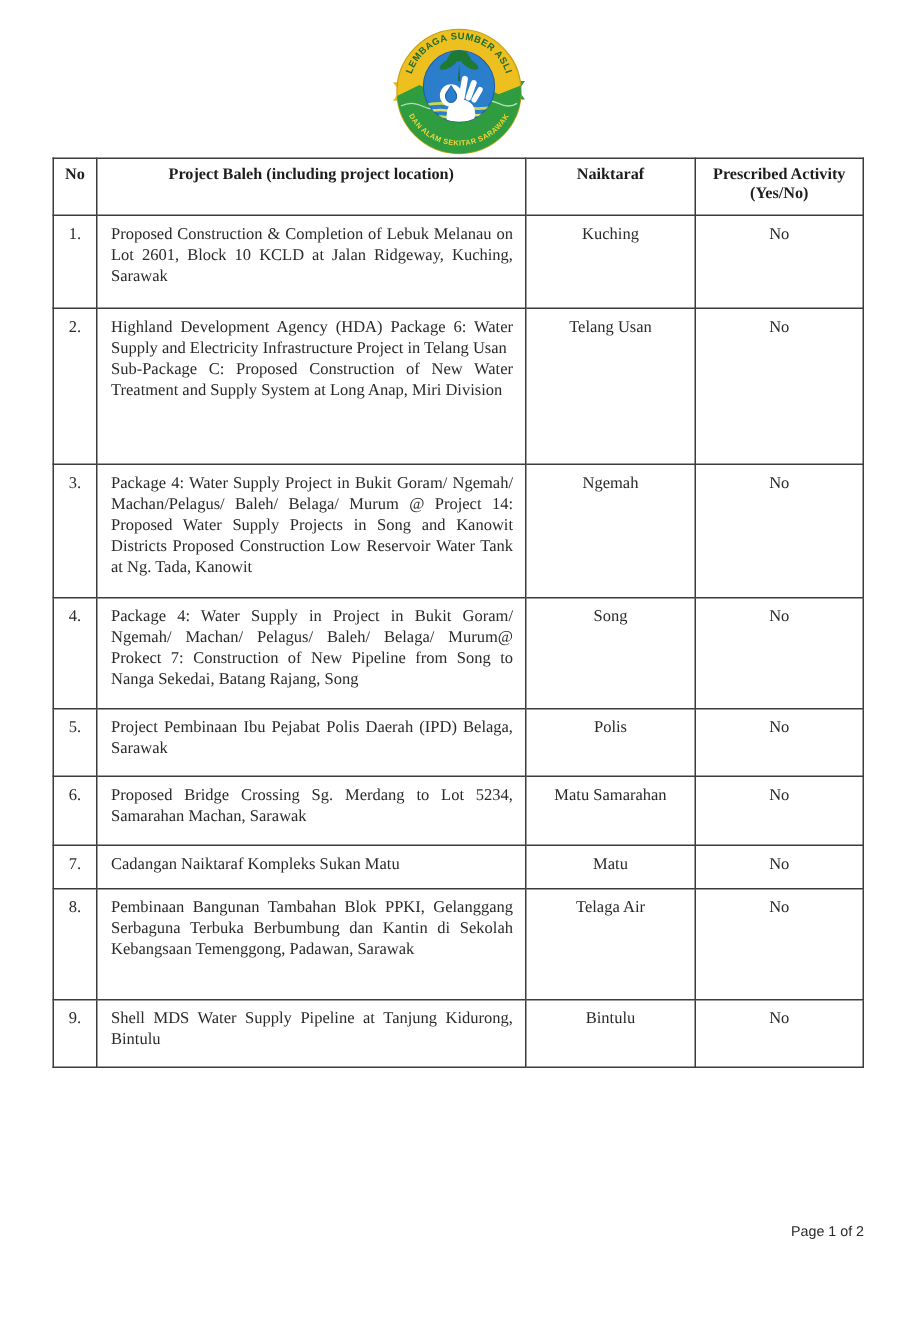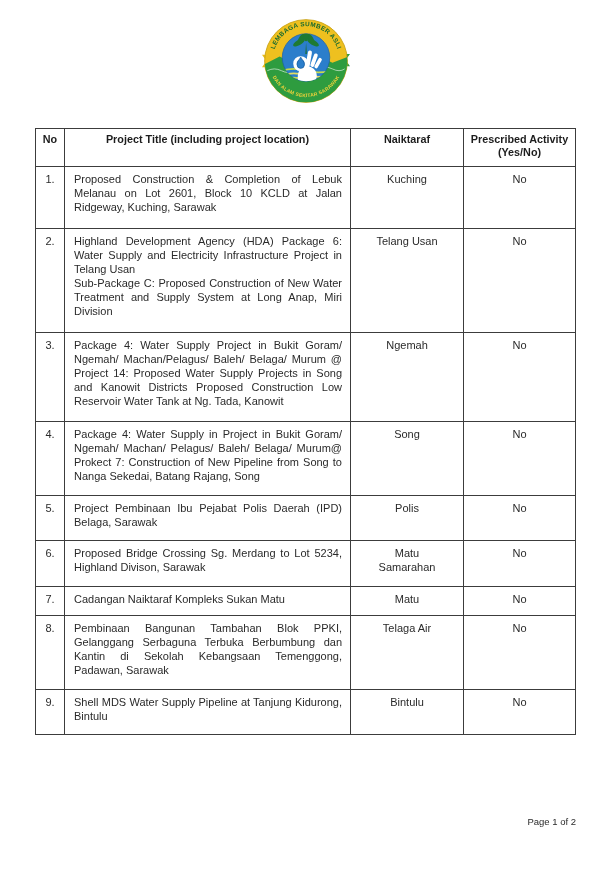--- a/index.html
+++ b/index.html
@@ -26,24 +26,24 @@
     color: #1d1d1d;
   }
   .intro {
     margin: 16px 0 0;
     font-size: 11.5px;
     line-height: 1.5;
     color: #2a2a2a;
   }
 
   table.screening {
-    margin-top: 23px;
     width: 540px;
     border-collapse: collapse;
     table-layout: fixed;
+    font-family: Liberation Serif, serif;
   }
   table.screening th, table.screening td {
     border: 1px solid #3c3c3c;
     vertical-align: top;
   }
   table.screening th {
     font-size: 10.8px;
     font-weight: bold;
     line-height: 1.2;
     padding: 4px 2px;
@@ -148,21 +148,21 @@
     <table class="screening">
       <colgroup>
         <col style="width:29px">
           <col style="width:286px">
           <col style="width:113px">
           <col style="width:112px">
       </colgroup>
       <thead>
         <tr>
           <th>No</th>
-          <th>Project Title (including project location)</th>
+          <th>Project Baleh (including project location)</th>
           <th>Naiktaraf</th>
           <th>Prescribed Activity (Yes/No)</th>
         </tr>
       </thead>
       <tbody id="table-body">
   <tr>
     <td class="cell-no">1.</td>
     <td class="cell-title">
               <p>Proposed Construction &amp; Completion of Lebuk Melanau on Lot 2601, Block 10 KCLD at Jalan Ridgeway, Kuching, Sarawak</p>
             </td>
@@ -203,21 +203,21 @@
     <td class="cell-title">
               <p>Project Pembinaan Ibu Pejabat Polis Daerah (IPD) Belaga, Sarawak</p>
             </td>
     <td class="cell-loc">Polis</td>
     <td class="cell-pa">No</td>
   </tr>
 
   <tr>
     <td class="cell-no">6.</td>
     <td class="cell-title">
-              <p>Proposed Bridge Crossing Sg. Merdang to Lot 5234, Highland Divison, Sarawak</p>
+              <p>Proposed Bridge Crossing Sg. Merdang to Lot 5234, Samarahan Machan, Sarawak</p>
             </td>
     <td class="cell-loc">Matu Samarahan</td>
     <td class="cell-pa">No</td>
   </tr>
 
   <tr>
     <td class="cell-no">7.</td>
     <td class="cell-title">
               <p>Cadangan Naiktaraf Kompleks Sukan Matu</p>
             </td>

